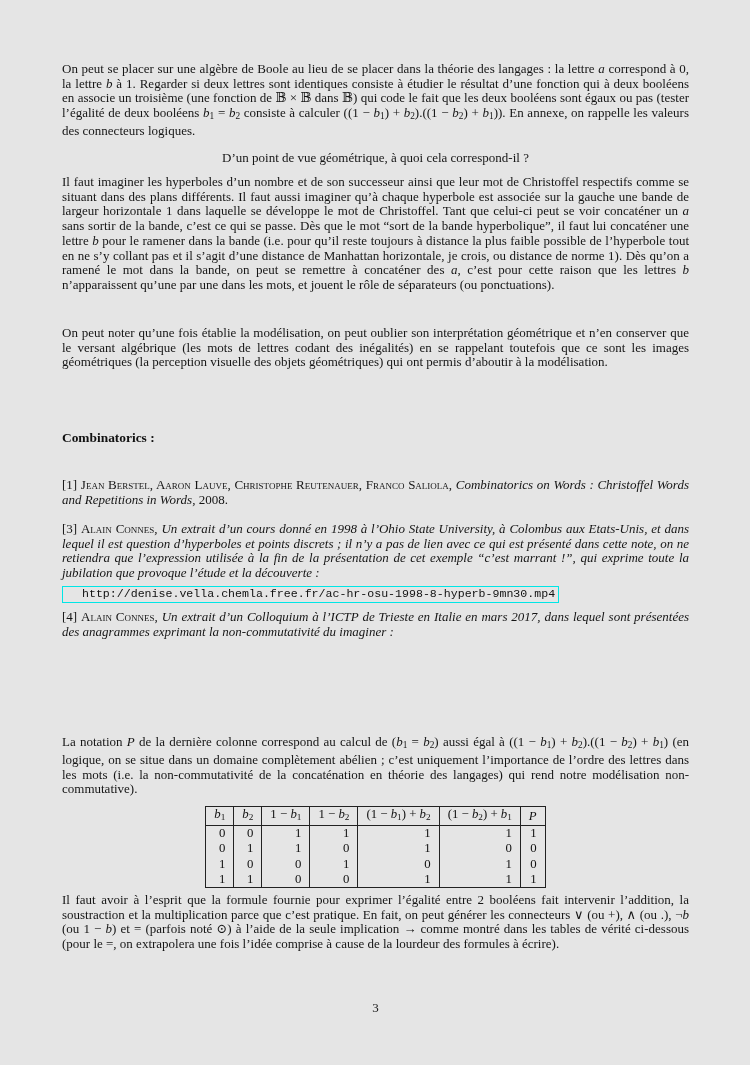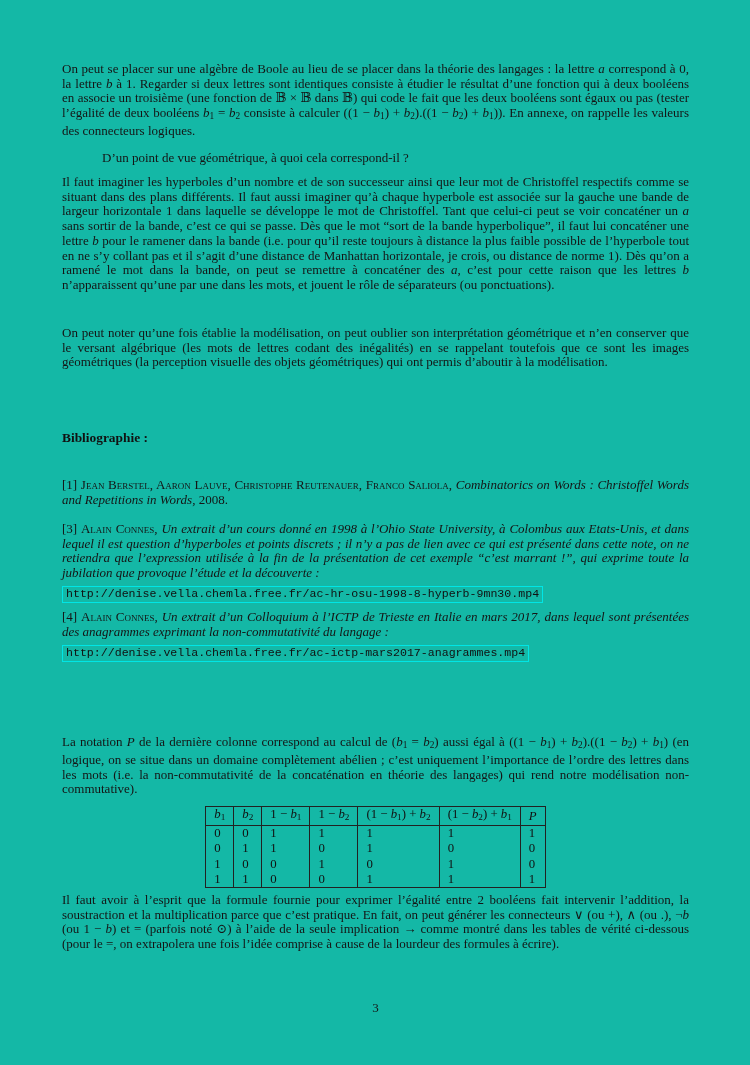--- a/index.html
+++ b/index.html
@@ -1,81 +1,78 @@
 <!DOCTYPE html>
 <html lang="fr"><head>
 <meta charset="utf-8">
 <style>
   html,body{margin:0;padding:0;}
   body{
     width:750px;height:1065px;background:#ffffff;
     font-family:"Liberation Serif","DejaVu Serif","DejaVu Sans",serif;
     color:#151515;
   }
-  .page{position:relative;width:750px;height:1065px;background:#14b8a6;overflow:hidden;}
+  .page{position:relative;width:750px;height:1065px;background:#e5e5e5;overflow:hidden;}
   .para{
     position:absolute;left:62px;width:627px;margin:0;
     font-size:13px;line-height:14.7px;text-align:justify;
   }
-  .single{text-align:left;margin-left:40px;}
+  .single{text-align:center;}
   .heading{
     position:absolute;left:62px;width:627px;margin:0;
     font-size:13.4px;line-height:15px;font-weight:bold;color:#111;
   }
   .it{font-style:italic;}
   .sc{font-variant:small-caps;}
   .sb{font-size:0.72em;vertical-align:-0.25em;}
   .linkline{position:absolute;left:62px;}
   .urlbox{
     display:inline-block;
     font-family:"Liberation Mono","DejaVu Sans Mono",monospace;
     font-size:11.6px;line-height:13.5px;
     color:#111;text-decoration:none;
     border:1.6px solid #00e6e6;
-    padding:0 3px 1px 3px;
+    padding:0 3px 1px 19px;
     cursor:pointer;
   }
   .tablewrap{position:absolute;left:62px;width:627px;}
   table.tt{
     border-collapse:collapse;margin:0 auto;
     font-size:12.8px;color:#111;
     border:1.3px solid #222;
   }
   table.tt th,table.tt td{
     border-left:1.3px solid #222;border-right:1.3px solid #222;
-    padding:0 8px;line-height:15.1px;font-weight:normal;text-align:left;
+    padding:0 8px;line-height:15.1px;font-weight:normal;text-align:right;
     white-space:nowrap;
   }
   table.tt thead tr{border-bottom:1.3px solid #222;}
   .pagenum{text-align:center;}
 </style>
 </head>
 <body>
 
 <div class="page">
 
   <p class="para" style="top:62px"><span>On peut se placer sur une algèbre de Boole au lieu de se placer dans la théorie des langages : la lettre </span><span class="it">a</span><span> correspond à 0, la lettre </span><span class="it">b</span><span> à 1. Regarder si deux lettres sont identiques consiste à étudier le résultat d’une fonction qui à deux booléens en associe un troisième (une fonction de 𝔹 × 𝔹 dans 𝔹) qui code le fait que les deux booléens sont égaux ou pas (tester l’égalité de deux booléens </span><span class="it">b</span><span class="sb">1</span><span> = </span><span class="it">b</span><span class="sb">2</span><span> consiste à calculer ((1 − </span><span class="it">b</span><span class="sb">1</span><span>) + </span><span class="it">b</span><span class="sb">2</span><span>).((1 − </span><span class="it">b</span><span class="sb">2</span><span>) + </span><span class="it">b</span><span class="sb">1</span><span>)). En annexe, on rappelle les valeurs des connecteurs logiques.</span></p>
   <p class="para single" style="top:151px"><span>D’un point de vue géométrique, à quoi cela correspond-il ?</span></p>
   <p class="para" style="top:175px"><span>Il faut imaginer les hyperboles d’un nombre et de son successeur ainsi que leur mot de Christoffel respectifs comme se situant dans des plans différents. Il faut aussi imaginer qu’à chaque hyperbole est associée sur la gauche une bande de largeur horizontale 1 dans laquelle se développe le mot de Christoffel. Tant que celui-ci peut se voir concaténer un </span><span class="it">a</span><span> sans sortir de la bande, c’est ce qui se passe. Dès que le mot “sort de la bande hyperbolique”, il faut lui concaténer une lettre </span><span class="it">b</span><span> pour le ramener dans la bande (i.e. pour qu’il reste toujours à distance la plus faible possible de l’hyperbole tout en ne s’y collant pas et il s’agit d’une distance de Manhattan horizontale, je crois, ou distance de norme 1). Dès qu’on a ramené le mot dans la bande, on peut se remettre à concaténer des </span><span class="it">a</span><span>, c’est pour cette raison que les lettres </span><span class="it">b</span><span> n’apparaissent qu’une par une dans les mots, et jouent le rôle de séparateurs (ou ponctuations).</span></p>
   <p class="para" style="top:326px"><span>On peut noter qu’une fois établie la modélisation, on peut oublier son interprétation géométrique et n’en conserver que le versant algébrique (les mots de lettres codant des inégalités) en se rappelant toutefois que ce sont les images géométriques (la perception visuelle des objets géométriques) qui ont permis d’aboutir à la modélisation.</span></p>
 
-  <h3 class="heading" style="top:430px">Bibliographie :</h3>
+  <h3 class="heading" style="top:430px">Combinatorics :</h3>
 
   <p class="para" style="top:478px"><span>[1] </span><span class="sc">Jean Berstel, Aaron Lauve, Christophe Reutenauer, Franco Saliola</span><span>, </span><span class="it">Combinatorics on Words : Christoffel Words and Repetitions in Words</span><span>, 2008.</span></p>
   <p class="para" style="top:522px"><span>[3] </span><span class="sc">Alain Connes</span><span>, </span><span class="it">Un extrait d’un cours donné en 1998 à l’Ohio State University, à Colombus aux Etats-Unis, et dans lequel il est question d’hyperboles et points discrets ; il n’y a pas de lien avec ce qui est présenté dans cette note, on ne retiendra que l’expression utilisée à la fin de la présentation de cet exemple “c’est marrant !”, qui exprime toute la jubilation que provoque l’étude et la découverte :</span></p>
 
   <div class="linkline" style="top:583px">
     <a class="urlbox" style="border-color: rgb(0, 230, 230);">http://denise.vella.chemla.free.fr/ac-hr-osu-1998-8-hyperb-9mn30.mp4</a>
   </div>
 
-  <p class="para" style="top:610px"><span>[4] </span><span class="sc">Alain Connes</span><span>, </span><span class="it">Un extrait d’un Colloquium à l’ICTP de Trieste en Italie en mars 2017, dans lequel sont présentées des anagrammes exprimant la non-commutativité du langage :</span></p>
+  <p class="para" style="top:610px"><span>[4] </span><span class="sc">Alain Connes</span><span>, </span><span class="it">Un extrait d’un Colloquium à l’ICTP de Trieste en Italie en mars 2017, dans lequel sont présentées des anagrammes exprimant la non-commutativité du imaginer :</span></p>
 
-  <div class="linkline" style="top:642px">
-    <a class="urlbox" style="border-color: rgb(0, 230, 230);">http://denise.vella.chemla.free.fr/ac-ictp-mars2017-anagrammes.mp4</a>
-  </div>
 
 
   <p class="para" style="top:735px"><span>La notation </span><span class="it">P</span><span> de la dernière colonne correspond au calcul de (</span><span class="it">b</span><span class="sb">1</span><span> = </span><span class="it">b</span><span class="sb">2</span><span>) aussi égal à ((1 − </span><span class="it">b</span><span class="sb">1</span><span>) + </span><span class="it">b</span><span class="sb">2</span><span>).((1 − </span><span class="it">b</span><span class="sb">2</span><span>) + </span><span class="it">b</span><span class="sb">1</span><span>) (en logique, on se situe dans un domaine complètement abélien ; c’est uniquement l’importance de l’ordre des lettres dans les mots (i.e. la non-commutativité de la concaténation en théorie des langages) qui rend notre modélisation non-commutative).</span></p>
 
   <div class="tablewrap" style="top:806px">
     <table class="tt">
         <thead>
           <tr>
             <th><span class="it">b</span><span class="sb">1</span></th>
             <th><span class="it">b</span><span class="sb">2</span></th>

